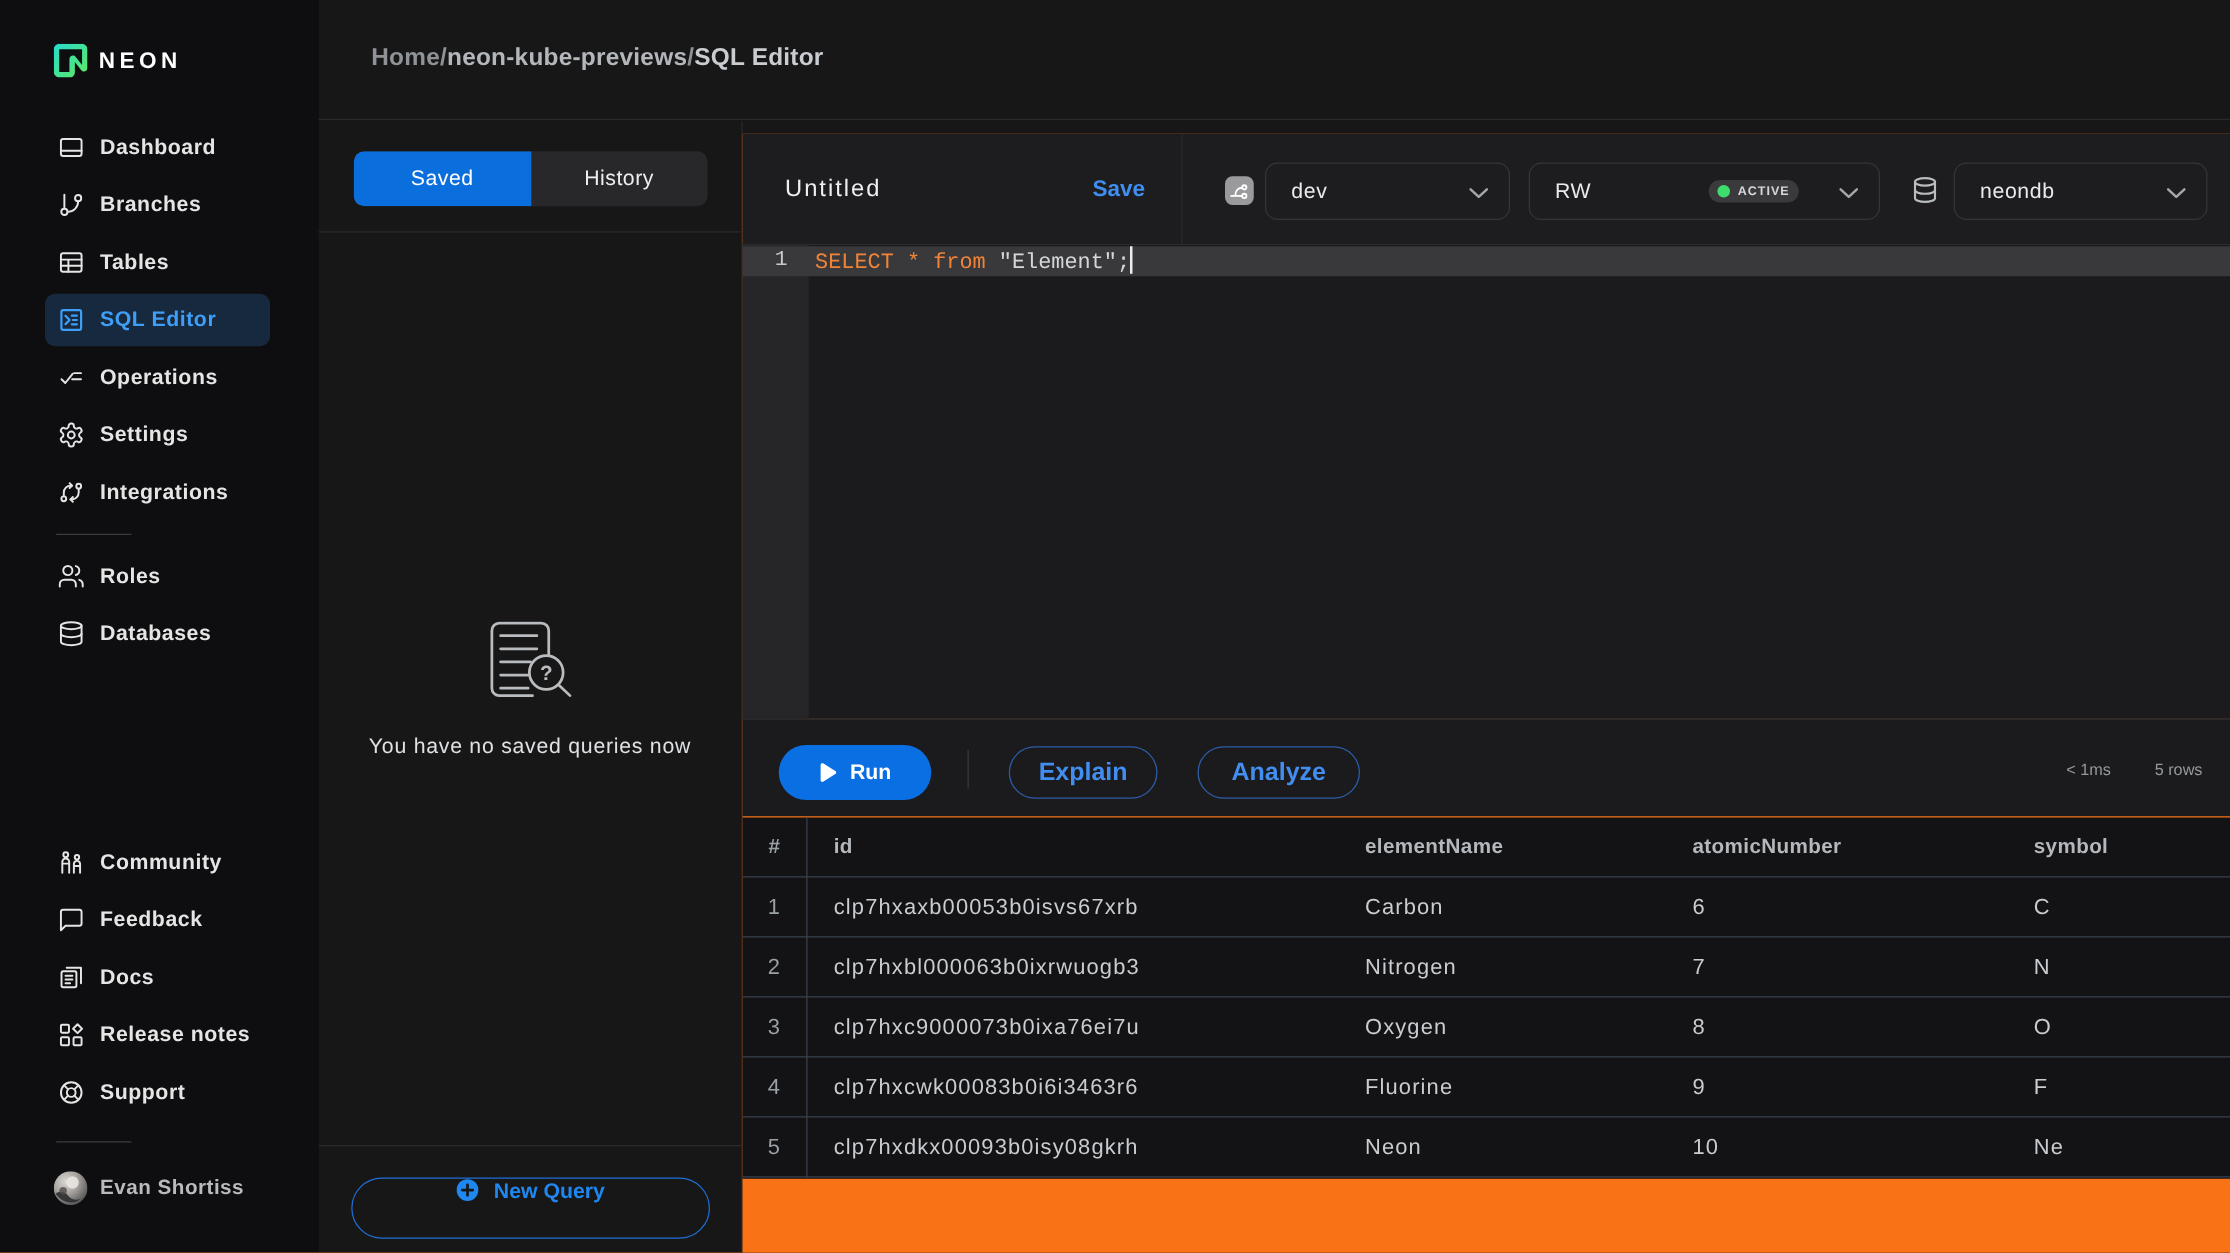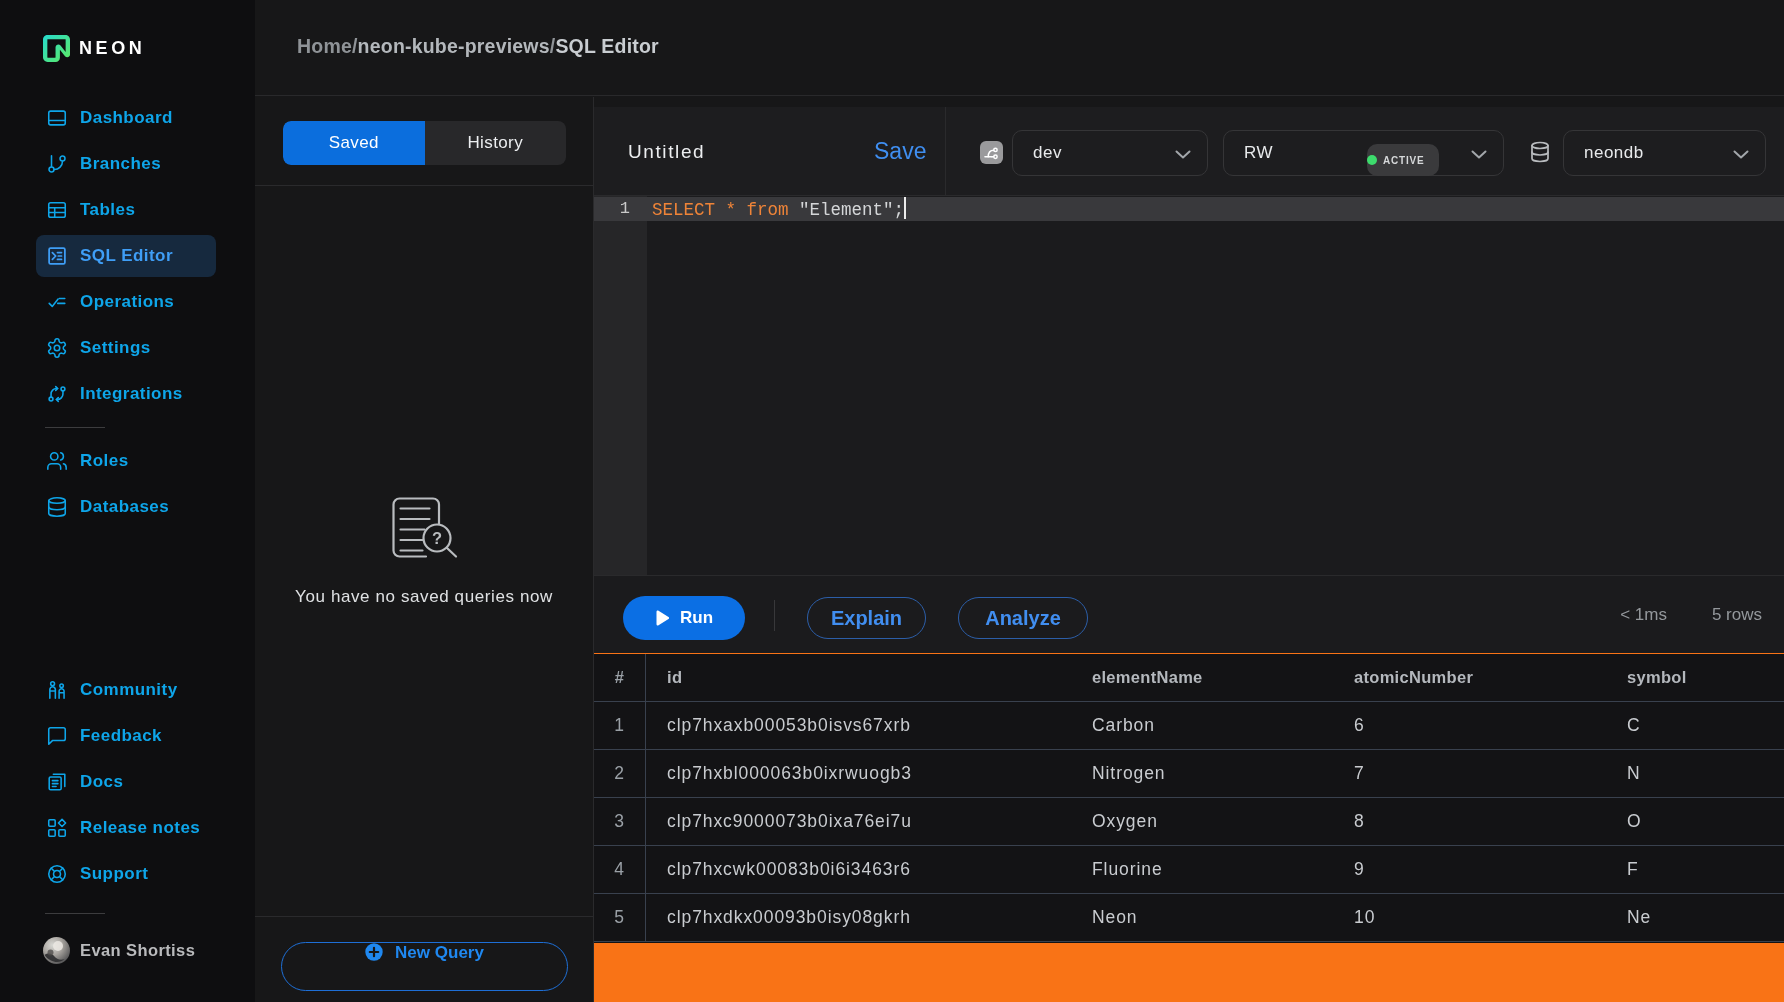--- a/index.html
+++ b/index.html
@@ -1,60 +1,60 @@
 <!DOCTYPE html>
 <html><head><meta charset="utf-8">
 <style>
 *{margin:0;padding:0;box-sizing:border-box}
 html,body{width:1784px;height:1002px;overflow:hidden;background:#171718;font-family:"Liberation Sans",sans-serif}
 body{will-change:transform}
 #sidebar{position:absolute;left:0;top:0;width:255px;height:1002px;background:#0e0e10}
 .logo{position:absolute;left:43px;top:35px;display:flex;align-items:center;gap:9px}
 .logo .word{color:#fff;font-weight:bold;font-size:18px;letter-spacing:3.6px;line-height:27px}
-.nav{position:absolute;left:36px;width:180px;height:42px;border-radius:8px;display:flex;align-items:center;padding-left:10px;gap:12px;color:#0ea5e9;font-size:17px;letter-spacing:.45px;font-weight:600}
+.nav{position:absolute;left:36px;width:180px;height:42px;border-radius:8px;display:flex;align-items:center;padding-left:10px;gap:12px;color:#e5e5e5;font-size:17px;letter-spacing:.45px;font-weight:600}
 .nav svg{width:22px;height:22px;flex:none}
 .nav.sel{background:#16293e;color:#3f9ef6}
 .sdiv{position:absolute;left:45px;width:60px;height:1px;background:#3c3c3e}
 .user{position:absolute;left:43px;top:937px;display:flex;align-items:center;gap:10px;color:#b9babc;font-size:16.5px;letter-spacing:.4px;font-weight:600}
 #header{position:absolute;left:255px;top:0;width:1529px;height:96px;background:#171718;border-bottom:1px solid #29292b}
 .crumbs{position:absolute;left:42px;top:0;height:93px;display:flex;align-items:center;font-weight:bold;font-size:19.5px;letter-spacing:.2px;color:#8f9397;gap:0}
 .crumbs .b1{color:#b3b7bb}.crumbs .b2{color:#c9cdd1}
 #mid{position:absolute;left:255px;top:97px;width:339px;height:905px;background:#171718;border-right:1px solid #2a2a2c}
 .tabrow{position:relative;height:89px;border-bottom:1px solid #2a2a2c}
 .toggle{position:absolute;left:28px;top:24px;width:283px;height:44px;border-radius:8px;background:#28282a;display:flex;overflow:hidden;font-size:17px}
 .tg{flex:1;display:flex;align-items:center;justify-content:center;color:#eceef0;letter-spacing:.4px}
 .tg.on{background:#0b6edd;color:#fff;border-radius:8px 0 0 8px}
 .emptyicon{position:absolute;left:137px;top:400px}
 .emptytxt{position:absolute;left:0;width:338px;top:490px;text-align:center;color:#dfe1e3;font-size:17px;letter-spacing:.6px}
 .newq{position:absolute;left:0;bottom:0;width:338px;height:86px;border-top:1px solid #2a2a2c}
 .nqbtn{position:absolute;left:26px;top:25px;width:287px;height:49px;border:1px solid #1e6fd6;border-radius:25px;display:flex;justify-content:center;gap:12px;color:#1f88f0;font-weight:bold;font-size:17px}
 #ed{position:absolute;left:594px;top:107px;width:1190px;height:905px;background:#f97316}
 .topbar{position:absolute;left:0;top:0;width:1190px;height:89px;background:#1d1d1f;border-bottom:1px solid #2a2a2c}
 .untitled{position:absolute;left:34px;top:0;height:89px;line-height:89px;font-size:19px;letter-spacing:1.6px;color:#eceef0}
-.save{position:absolute;left:280px;top:0;height:89px;line-height:89px;color:#3f8ef0;font-size:23px;font-weight:normal}
+.save{position:absolute;left:280px;top:0;height:89px;line-height:89px;color:#3f8ef0;font-size:18px;font-weight:bold}
 .tdiv{position:absolute;left:351px;top:0;width:1px;height:89px;background:#2a2a2c}
 .brbtn{position:absolute;left:386px;top:34px;width:23px;height:23px;background:#9a9a9c;border-radius:6px;display:flex;align-items:center;justify-content:center}
 .dd{position:absolute;top:23px;height:46px;border:1px solid #353537;border-radius:10px;display:flex;align-items:center;color:#e8eaec;font-size:17px}
 .dd .lbl{margin-left:20px;letter-spacing:.5px}
 .chev{position:absolute;right:16px;top:19px}
-.pill{position:absolute;left:143px;top:13px;width:72px;height:32px;border-radius:10px;background:#3a3a3c;display:flex;align-items:center;justify-content:flex-start;gap:6px;color:#d6d8da;font-size:10px;font-weight:bold;letter-spacing:.8px}
+.pill{position:absolute;left:143px;top:13px;width:72px;height:18px;border-radius:10px;background:#3a3a3c;display:flex;align-items:center;justify-content:center;gap:6px;color:#d6d8da;font-size:10px;font-weight:bold;letter-spacing:.8px}
 .dot{width:10px;height:10px;border-radius:50%;background:#3ddc6d}
 .dbicon{position:absolute;left:934px;top:33px}
 .codewrap{position:absolute;left:0;top:89px;width:1190px;height:379px;background:#1b1b1d}
 .gutter{position:absolute;left:0;top:0;width:53px;height:379px;background:#262628}
 .aline{position:absolute;left:0;top:1px;height:24px;width:1190px;background:#39393c}
 .lnum{position:absolute;left:0;top:1px;width:36px;height:24px;line-height:24px;text-align:right;font-family:"Liberation Mono",monospace;font-size:17px;color:#c9c9c9}
 .codeline{position:absolute;left:58px;top:1px;height:24px;line-height:24px;font-family:"Liberation Mono",monospace;font-size:17.5px;color:#d4d6d8;white-space:pre}
 .kw{color:#ef8438}
 .cursor{display:inline-block;width:2px;height:22px;background:#ececec;vertical-align:-4.5px}
 .toolbar{position:absolute;left:0;top:468px;width:1190px;height:78px;border-top:1px solid #2a2a2c;background:#1b1b1d}
 .run{position:absolute;left:29px;top:20px;width:122px;height:44px;border-radius:22px;background:#0b6fe4;color:#fff;font-size:17px;font-weight:bold;display:flex;align-items:center;justify-content:center;gap:11px}
 .vdiv{position:absolute;left:180px;top:24px;width:1px;height:31px;background:#38383a}
 .obtn{position:absolute;top:21px;height:42px;border-radius:21px;border:1px solid #2c5ea8;color:#418ef0;font-size:20px;font-weight:bold;display:flex;align-items:center;justify-content:center}
-.stats{position:absolute;right:22px;top:0;height:78px;display:flex;align-items:center;gap:45px;color:#94989c;font-size:17px}
+.stats{position:absolute;right:22px;top:0;height:78px;display:flex;align-items:center;gap:35px;color:#94989c;font-size:13px}
 .results{position:absolute;left:0;top:547px;width:1190px;height:289px;background:#131315;font-size:17.5px;letter-spacing:.92px;color:#c9ccd0}
 .vline{position:absolute;left:51px;top:0;width:1px;height:288px;background:#39414e}
 .trow{position:absolute;left:0;width:1190px;height:48px;border-bottom:1px solid #39414e}
 .trow span{position:absolute;top:0;height:47px;line-height:47px}
 .c0{left:0;width:51px;text-align:center;color:#9aa0a6}
 .c1{left:73px}.c2{left:498px}.c3{left:760px}.c4{left:1033px}
 .thead span{color:#b4b8bd;font-weight:600;font-size:16.5px;letter-spacing:.3px}
 </style></head>
 <body>
 <div id="sidebar">

